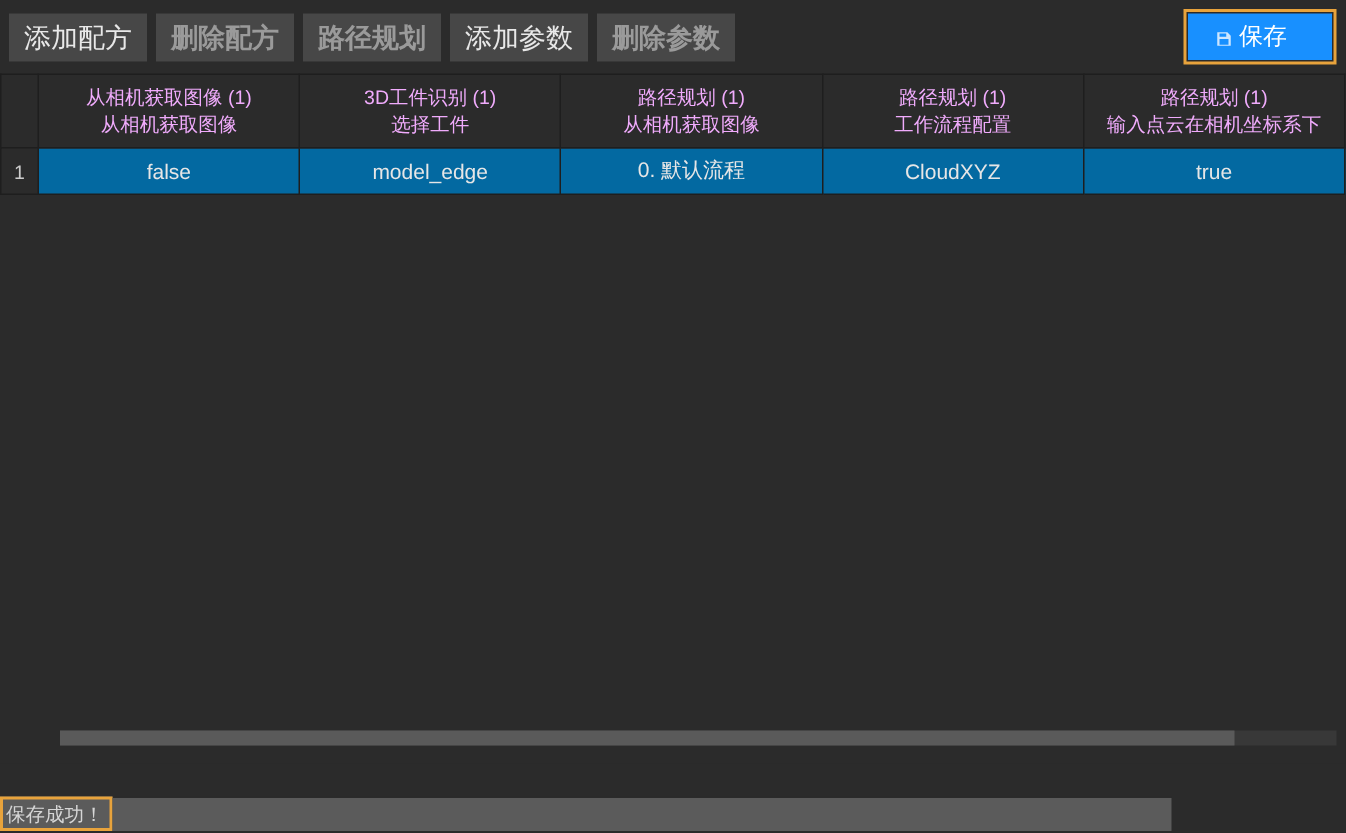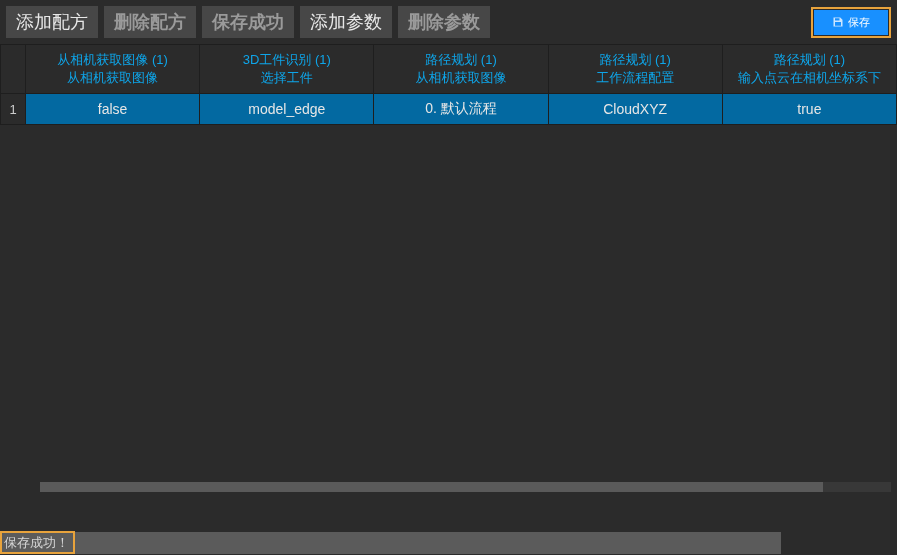--- a/index.html
+++ b/index.html
@@ -35,22 +35,22 @@
   }
   .spacer { flex: 1; }
   .save-wrap {
     border: 2px solid #e8a33c;
     padding: 1px;
   }
   .btn-save {
     background: #1890ff;
     color: #fff;
     border: none;
-    padding: 5px 18px 5px 18px;
-    font-size: 11px;
+    padding: 5px 30px 5px 18px;
+    font-size: 16px;
     cursor: pointer;
     font-family: inherit;
     display: flex;
     align-items: center;
     gap: 4px;
     min-width: 62px;
     justify-content: center;
   }
   .save-icon {
     width: 12px; height: 12px;
@@ -62,21 +62,21 @@
     height: 460px;
     background: #2b2b2b;
   }
   table {
     border-collapse: collapse;
     width: 100%;
     table-layout: fixed;
   }
   th {
     background: #2b2b2b;
-    color: #0ea5e9;
+    color: #f0abfc;
     font-weight: normal;
     font-size: 13px;
     padding: 6px 4px;
     text-align: center;
     border: 1px solid #1e1e1e;
     line-height: 1.4;
   }
   th.rownum-h {
     width: 25px;
     border: 1px solid #1e1e1e;
@@ -147,21 +147,21 @@
     align-items: stretch;
     width: 100%;
   }
 </style>
 </head>
 <body>
 
 <div class="toolbar">
   <button class="btn">添加配方</button>
   <button class="btn disabled">删除配方</button>
-  <button class="btn disabled">保存成功</button>
+  <button class="btn disabled">路径规划</button>
   <button class="btn">添加参数</button>
   <button class="btn disabled">删除参数</button>
   <div class="spacer"></div>
   <div class="save-wrap">
     <button class="btn-save">
       <span class="save-icon">
         <svg viewBox="0 0 16 16">
             <path fill="#cde6ff" d="M2 2h9l3 3v9H2V2zm2 1v3h6V3H4zm0 5v5h8V8H4z"></path>
           </svg>
       </span>

